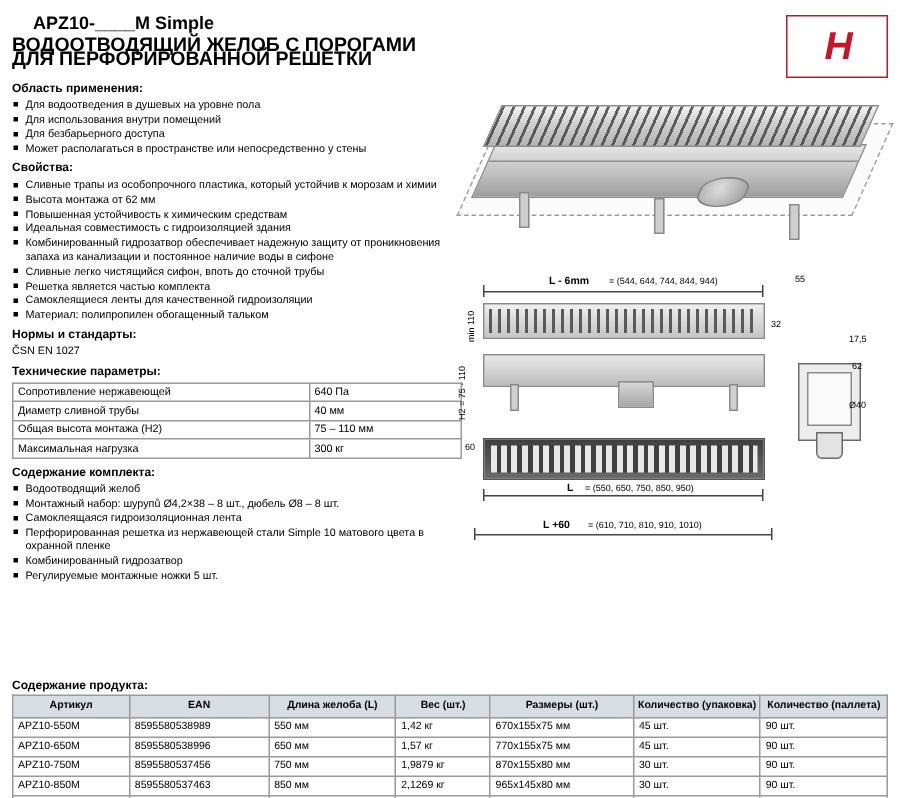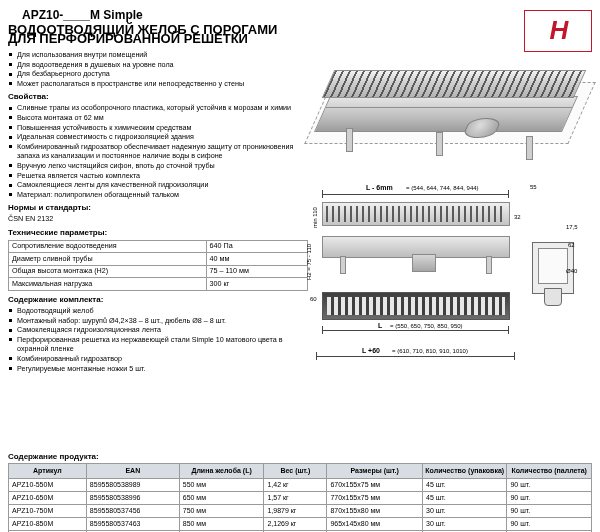--- a/index.html
+++ b/index.html
@@ -168,48 +168,49 @@
 
 <div class="page">
 
   <div class="title">APZ10-____M Simple</div>
   <div class="subtitle">ВОДООТВОДЯЩИЙ ЖЕЛОБ С ПОРОГАМИ ДЛЯ ПЕРФОРИРОВАННОЙ РЕШЕТКИ</div>
   <div class="logo-box"></div>
   <div class="logo-h">H</div>
 
   <div class="col-left">
 
+    <div class="sec-head">Область применения:</div>
     <ul class="bullets">
+      <li>Для водоотведения в душевых на уровне пола</li>
       <li>Для использования внутри помещений</li>
-      <li>Для водоотведения в душевых на уровне пола</li>
       <li>Для безбарьерного доступа</li>
       <li>Может располагаться в пространстве или непосредственно у стены</li>
     </ul>
 
     <div class="sec-head">Свойства:</div>
     <ul class="bullets">
       <li>Сливные трапы из особопрочного пластика, который устойчив к морозам и химии</li>
       <li>Высота монтажа от 62 мм</li>
       <li>Повышенная устойчивость к химическим средствам</li>
       <li>Идеальная совместимость с гидроизоляцией здания</li>
       <li>Комбинированный гидрозатвор обеспечивает надежную защиту от проникновения запаха из канализации и постоянное наличие воды в сифоне</li>
-      <li>Вручную легко чистящийся сифон, впоть до сточной трубы</li>
+      <li>Сливные легко чистящийся сифон, впоть до сточной трубы</li>
       <li>Решетка является частью комплекта</li>
       <li>Самоклеящиеся ленты для качественной гидроизоляции</li>
       <li>Материал: полипропилен обогащенный тальком</li>
     </ul>
 
     <div class="sec-head">Нормы и стандарты:</div>
-    <div class="std-line">ČSN EN 2132</div>
+    <div class="std-line">ČSN EN 1027</div>
 
     <div class="sec-head">Технические параметры:</div>
     <table class="params">
       <tbody>
       <tr>
-        <td class="lbl">Сопротивление водоотведения</td>
+        <td class="lbl">Сопротивление нержавеющей</td>
         <td class="val">640 Па</td>
       </tr>
       <tr>
         <td class="lbl">Диаметр сливной трубы</td>
         <td class="val">40 мм</td>
       </tr>
       <tr>
         <td class="lbl">Общая высота монтажа (H2)</td>
         <td class="val">75 – 110 мм</td>
       </tr>

